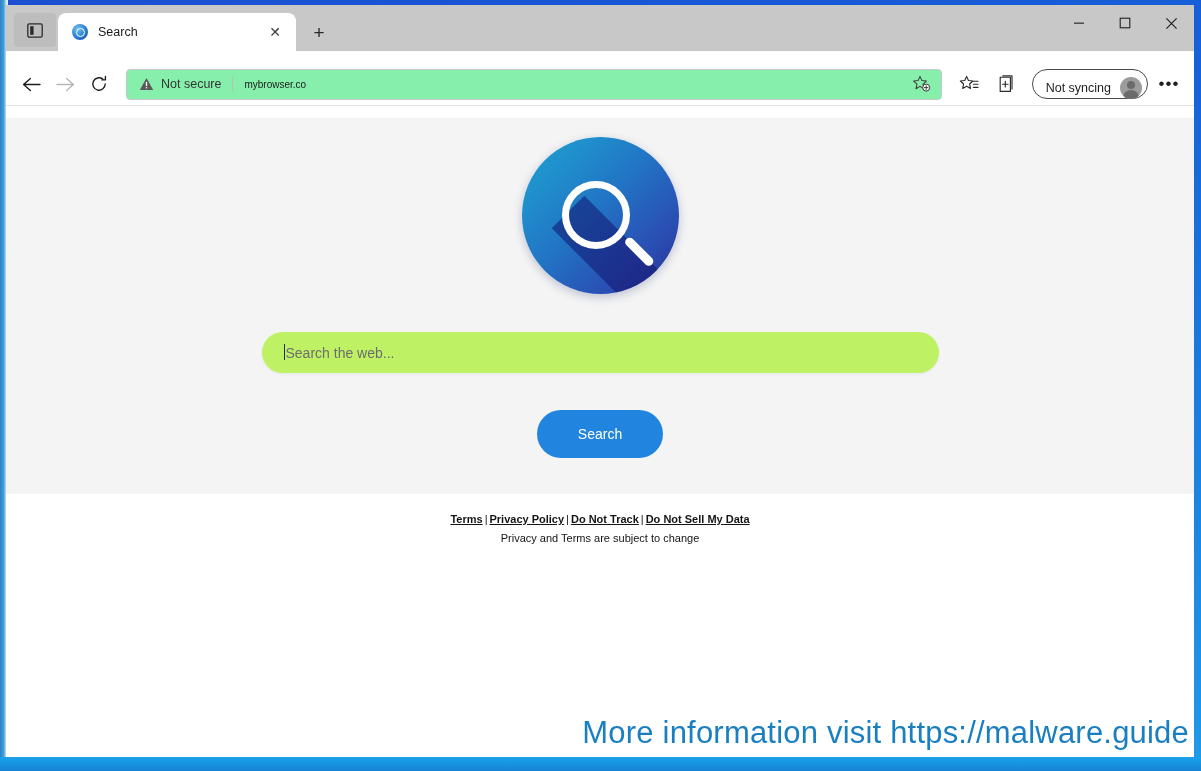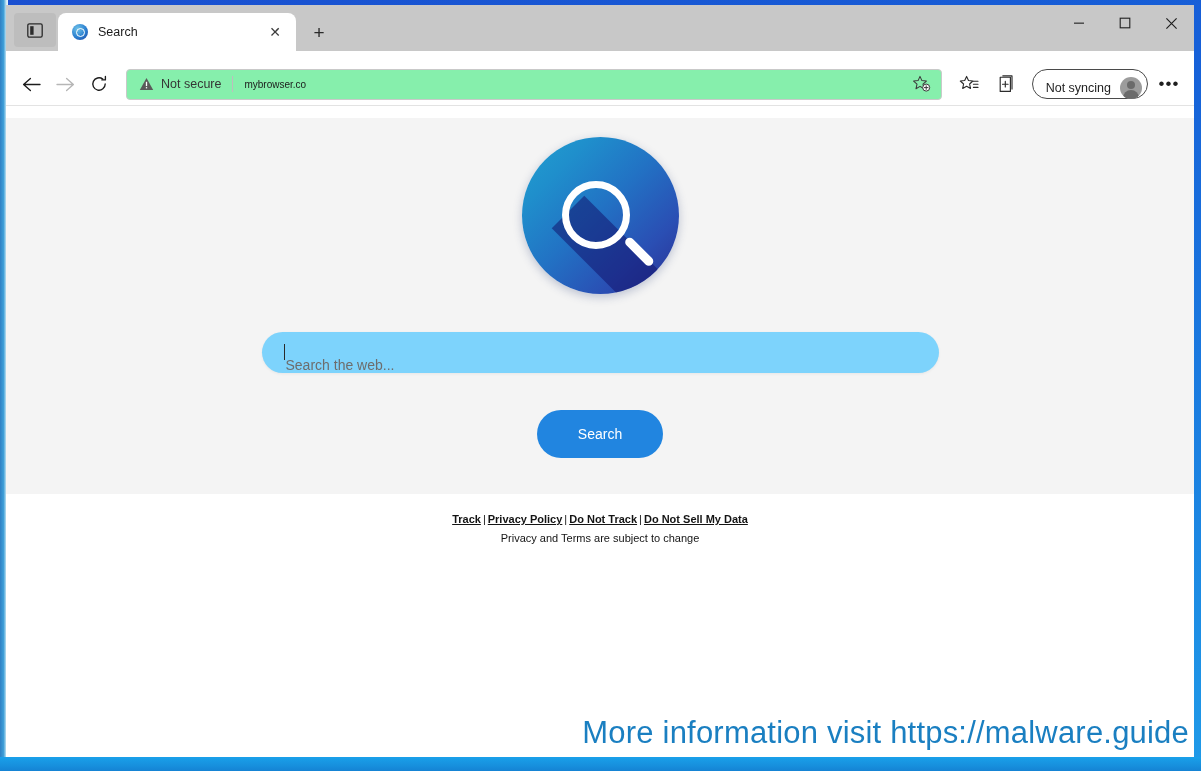--- a/index.html
+++ b/index.html
@@ -202,23 +202,23 @@
   #logo-handle {
     position:absolute; left:100px; top:102px;
     width:9px;height:36px;border-radius:5px;
     background:#ffffff;
     transform: rotate(-45deg);
     transform-origin: 50% 0;
   }
   #searchbox {
     width:677px; height:41px;
     margin-top:38px;
-    background:#7dd3fc;
+    background:#bef264;
     border-radius:21px;
-    display:flex; align-items:flex-end;
+    display:flex; align-items:center;
     padding:0 22px;
     box-shadow: 0 1px 3px rgba(0,0,0,.06);
     position:relative;
   }
   #caret {
     width:1px; height:16px; background:#2a2a2a;
     position:absolute; left:22px; top:12px;
   }
   #search-placeholder {
     font-size:14px; color:#6d6d6d; margin-left:2px;
@@ -376,21 +376,21 @@
         <div id="searchbox">
           <span id="caret"></span>
           <span id="search-placeholder">Search the web...</span>
         </div>
 
         <div id="search-btn">Search</div>
       </div>
 
       <div id="footer">
         <div id="footer-links">
-          <span class="flink">Track</span><span class="fsep">|</span><span class="flink">Privacy Policy</span><span class="fsep">|</span><span class="flink">Do Not Track</span><span class="fsep">|</span><span class="flink">Do Not Sell My Data</span>
+          <span class="flink">Terms</span><span class="fsep">|</span><span class="flink">Privacy Policy</span><span class="fsep">|</span><span class="flink">Do Not Track</span><span class="fsep">|</span><span class="flink">Do Not Sell My Data</span>
         </div>
         <div id="footer-note">Privacy and Terms are subject to change</div>
       </div>
 
       <div id="watermark">More information visit https://malware.guide</div>
     </div>
 
   </div>
 </div>
 

